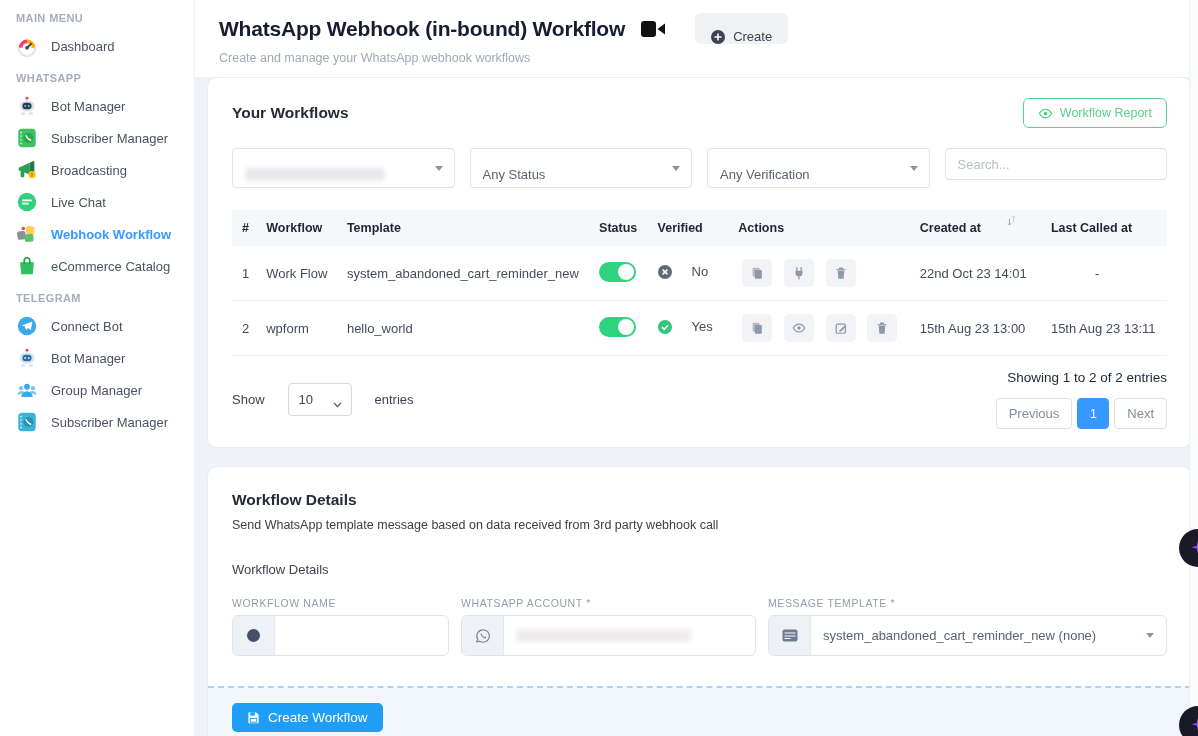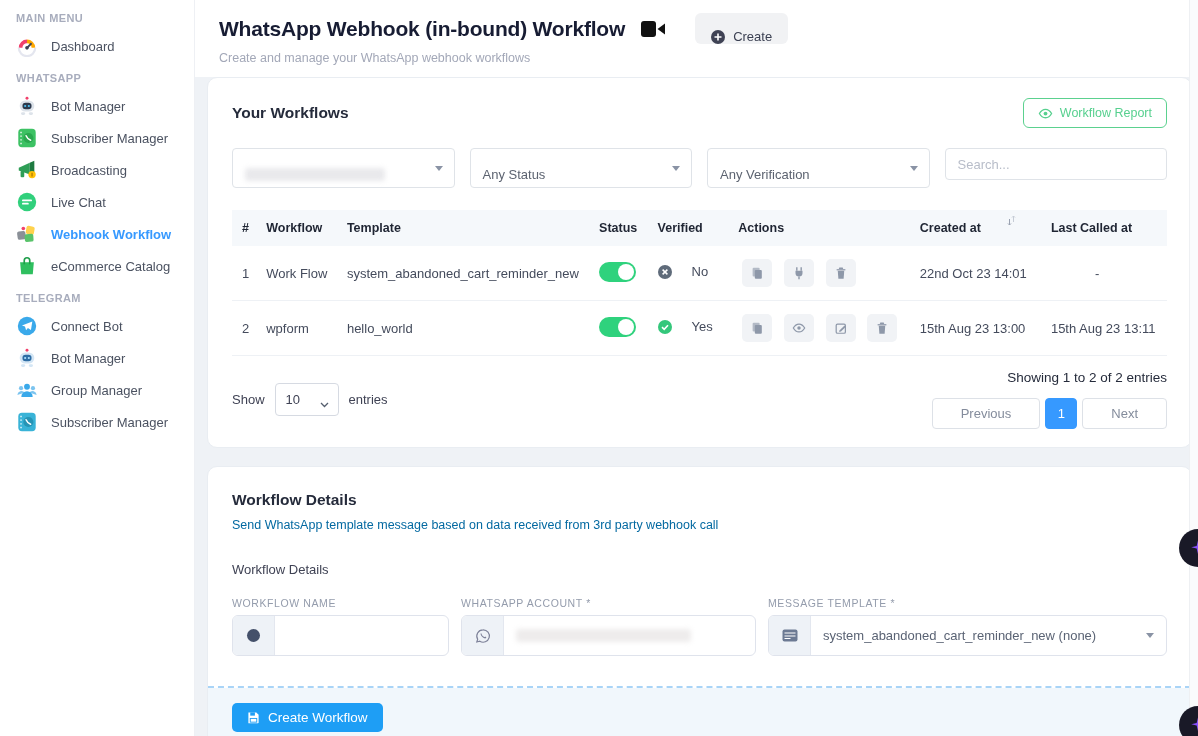--- a/index.html
+++ b/index.html
@@ -47,32 +47,32 @@
   table.wf tr td:first-child, table.wf th:first-child { padding-left:10px; }
   .col-actions { text-align:left; }
   .sort-icon { display:inline-block; vertical-align:top; margin-left:26px; margin-top:-6px; }
   .toggle { width:37px; height:20px; border-radius:10px; background:#2fd27d; position:relative; display:inline-block; cursor:pointer; }
   .toggle::after { content:''; position:absolute; right:2px; top:2px; width:16px; height:16px; border-radius:50%; background:#fff; }
   .verified { display:inline-flex; align-items:flex-end; gap:20px; }
   .act-btn { display:inline-flex; align-items:center; justify-content:center; width:30px; height:28px; background:#f1f3f6; border:none; border-radius:5px; margin:0 4px; cursor:pointer; }
   .act-btn svg { width:14px; height:14px; }
 
   .table-footer { display:flex; justify-content:space-between; margin-top:14px; }
-  .show-group { display:flex; align-items:center; gap:10px; font-size:13px; color:#3f4254; }
+  .show-group { display:flex; align-items:center; gap:23px; font-size:13px; color:#3f4254; }
   .page-size { position:relative; width:64px; height:33px; border:1px solid #d6dae2; border-radius:4px; display:flex; align-items:center; padding:0 10px; font-size:13px; color:#3f4254; cursor:pointer; }
   .page-size .chev { position:absolute; right:9px; top:12px; }
   .footer-right { display:flex; flex-direction:column; align-items:flex-end; gap:13px; }
   .summary { font-size:13.5px; color:#252b3b; }
   .pagination { display:flex; gap:5px; }
-  .page-btn { height:31px; border:1px solid #dde1e7; background:#fff; color:#848c9c; border-radius:4px; font-size:13px; padding:0 28px; font-family:inherit; cursor:pointer; }
+  .page-btn { height:31px; border:1px solid #dde1e7; background:#fff; color:#848c9c; border-radius:4px; font-size:13px; padding:0 12px; font-family:inherit; cursor:pointer; }
   .page-btn.active { background:#3699ff; border-color:#3699ff; color:#fff; width:32px; padding:0; }
 
   
   .card-details { margin-top:18px; padding:24px 24px 0; overflow:hidden; }
-  .card-sub { font-size:12.5px; color:#0369a1; margin-top:9px; }
+  .card-sub { font-size:12.5px; color:#404040; margin-top:9px; }
   .section-label { font-size:13px; color:#3f4254; margin-top:30px; }
   .form-grid { display:grid; grid-template-columns:217px 295px 1fr; gap:12px; margin-top:20px; }
   .field-label { font-size:10.5px; color:#949cac; letter-spacing:.6px; margin-bottom:6px; }
   .input-group { display:flex; height:41px; border:1px solid #dfe3ec; border-radius:6px; background:#fff; overflow:hidden; }
   .prepend { width:42px; background:#eef2f7; border-right:1px solid #e3e7ef; display:flex; align-items:center; justify-content:center; }
   .ig-body { flex:1; display:flex; align-items:center; padding:0 12px; position:relative; font-size:13px; color:#5a6374; }
   .ig-body input { width:100%; border:none; outline:none; font-family:inherit; font-size:13px; color:#3f4254; background:transparent; }
   .ig-body .caret { position:absolute; right:12px; top:17px; width:0; height:0; border-left:4px solid transparent; border-right:4px solid transparent; border-top:5px solid #8a93a5; }
   .dot-icon { width:13px; height:13px; border-radius:50%; background:#44506a; }
   .dashed-sep { border-top:2px dashed #a9d4f7; margin:30px -24px 0; }

